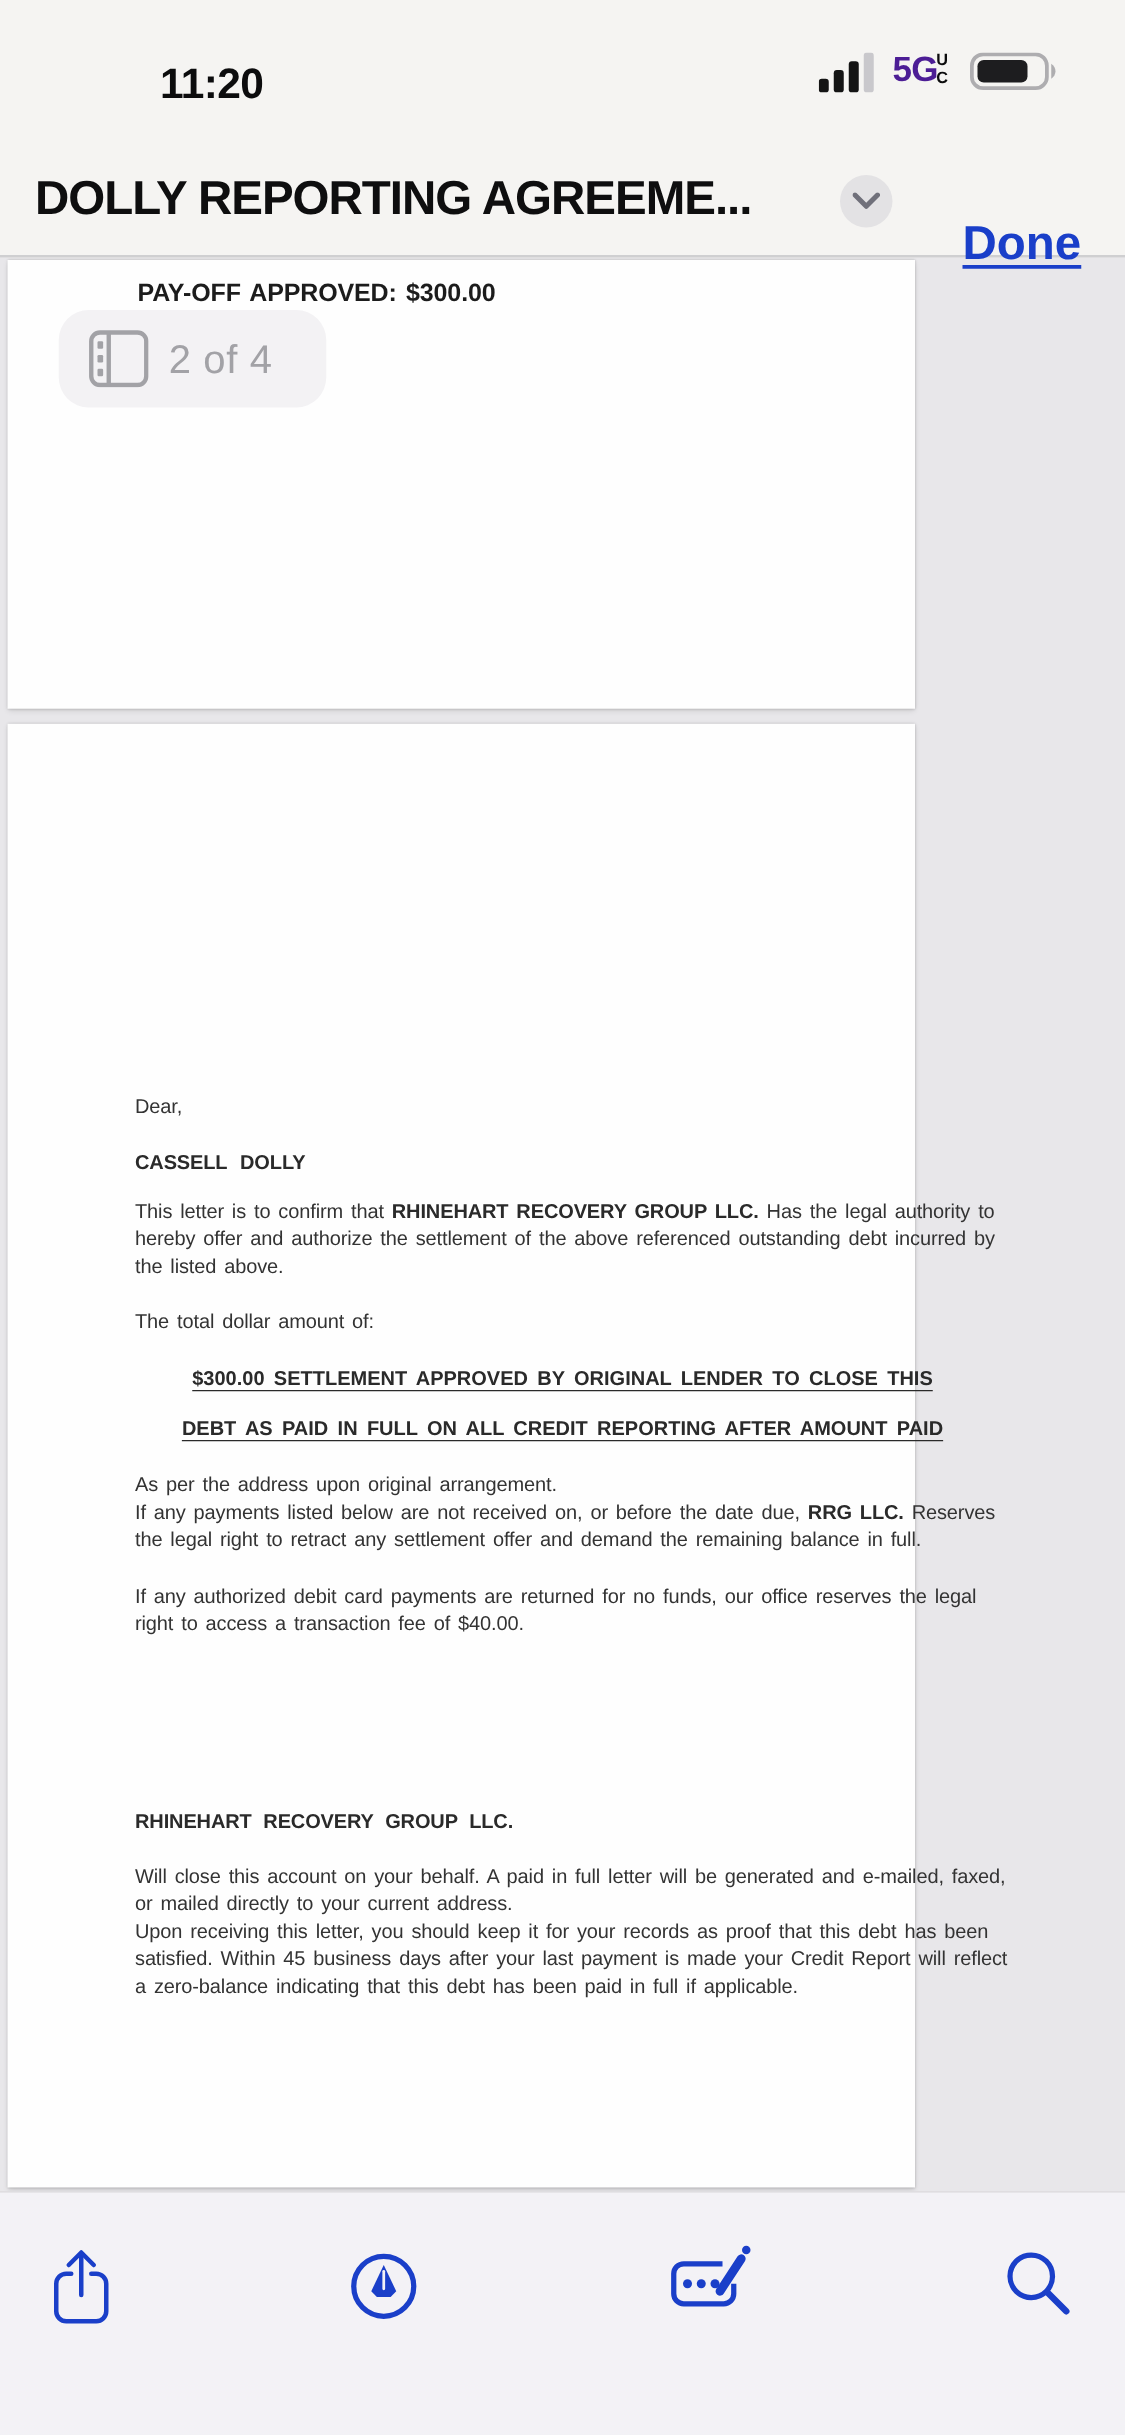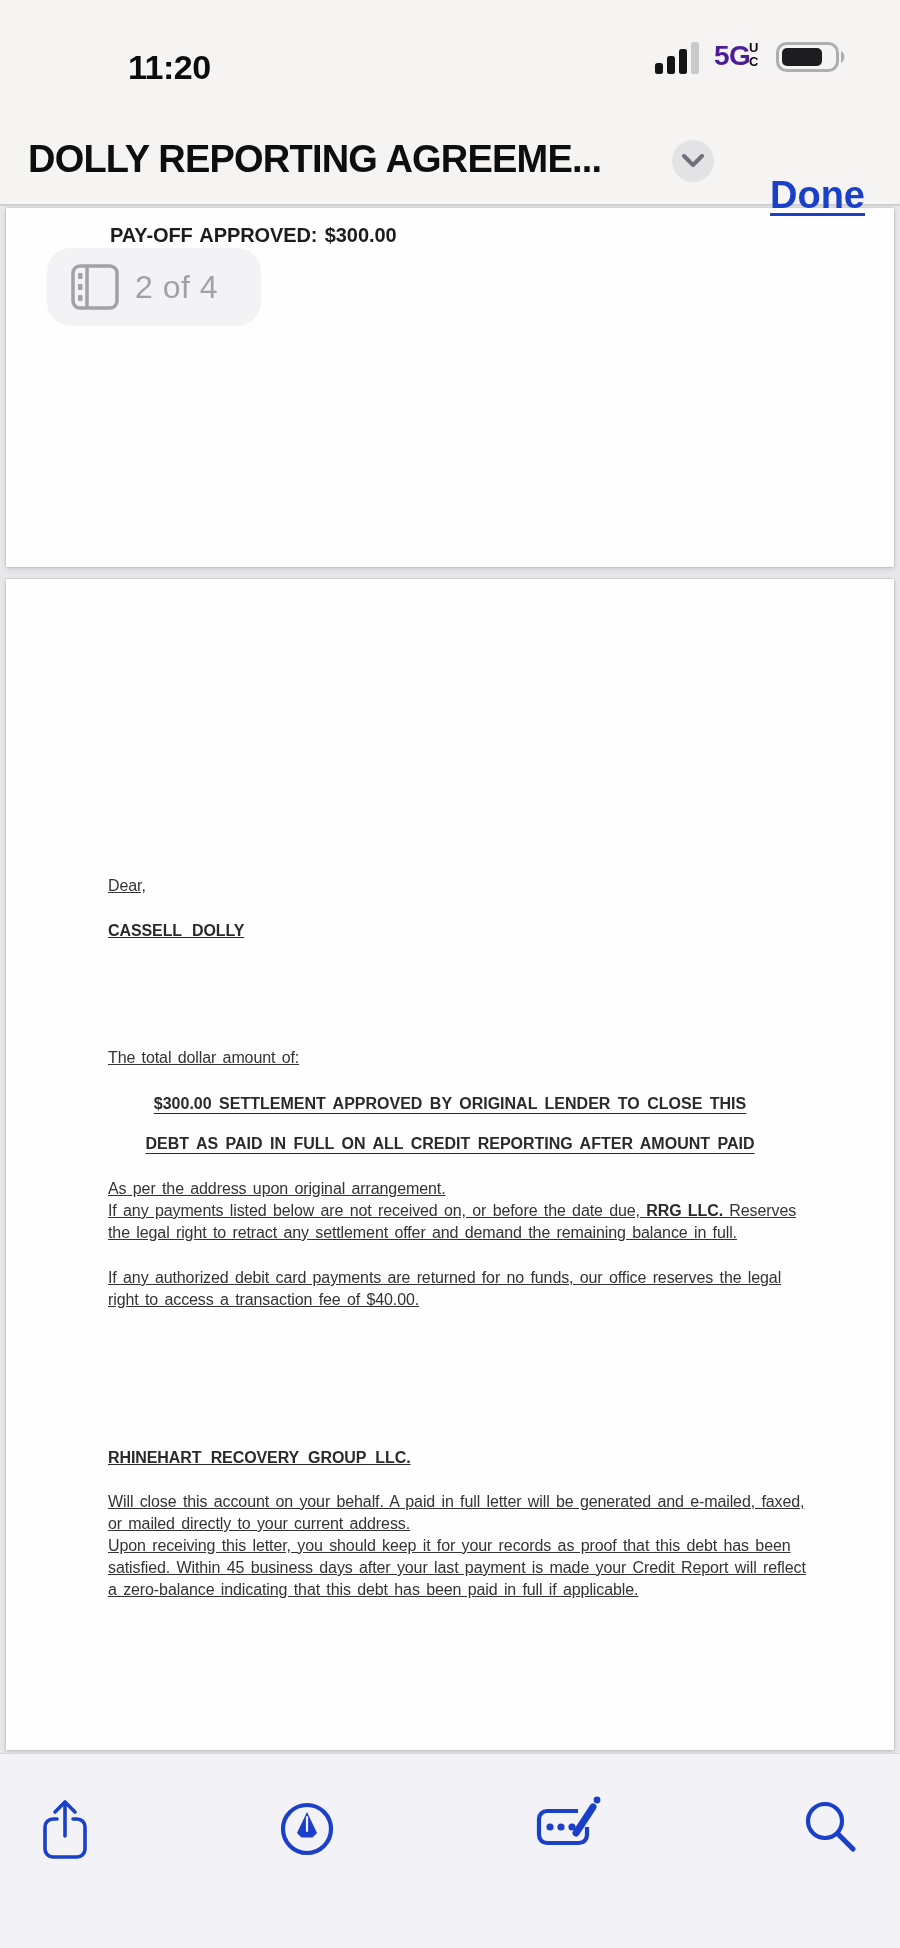--- a/index.html
+++ b/index.html
@@ -14,33 +14,33 @@
   .net { left:714px; top:40px; font-size:28px; font-weight:600; color:#4c1d95; letter-spacing:-0.5px; }
   .netsub { left:749px; top:41px; font-size:13px; font-weight:700; color:#0c0c0d; line-height:14px; text-align:center; }
   .battery { left:776px; top:42px; width:72px; height:30px; }
 
   .doc-title { left:28px; top:138px; width:650px; font-size:38px; font-weight:700; letter-spacing:-0.8px; color:#0e0e0f; white-space:nowrap; overflow:hidden; }
   .chev-btn { left:672px; top:140px; width:42px; height:42px; border-radius:50%; background:#e3e2e4; display:flex; align-items:center; justify-content:center; cursor:pointer; }
   .done { left:770px; top:140px; font-size:38px; font-weight:600; color:#1a3fc9; text-decoration:underline; text-underline-offset:5px; cursor:pointer;margin-top:34px; }
 
   
   .viewer { left:0; top:208px; width:900px; height:1545px; background:#e8e7ea; z-index:1; }
-  .page { position:absolute; left:6px; width:888px; background:#fefefe; box-shadow:0 0 2px rgba(0,0,0,0.22), 0 2px 5px rgba(0,0,0,0.12); }
+  .page { position:absolute; left:6px; width:726px; background:#fefefe; box-shadow:0 0 2px rgba(0,0,0,0.22), 0 2px 5px rgba(0,0,0,0.12); }
   .page1 { top:0; height:359px; }
   .page2 { top:371px; height:1171px; }
 
   .payoff { left:104px; top:16px; font-size:20px; font-weight:700; color:#1c1c1c; letter-spacing:-0.1px; word-spacing:2px; }
 
   .pill { left:41px; top:40px; width:214px; height:78px; border-radius:24px; background:#f3f2f4; display:flex; align-items:center; padding-left:24px; gap:16px; cursor:pointer; }
   .pill-label { font-size:32px; color:#a2a2a6; letter-spacing:0.5px; }
 
   
   .doc-text { color:#333333; font-size:16px; line-height:22px; letter-spacing:-0.1px; word-spacing:2px; }
   .doc-b { font-weight:700; color:#2a2a2a; }
-  .blk { position:absolute; left:102px; width:700px;text-decoration:underline; }
+  .blk { position:absolute; left:102px; width:700px; }
   .ctr { position:absolute; left:0; width:888px; text-align:center; font-size:16px; font-weight:700; color:#2a2a2a; text-decoration:underline; text-underline-offset:4px; word-spacing:3px; }
 
   
   .toolbar { left:0; top:1753px; width:900px; height:195px; background:#f3f2f6; border-top:1px solid #d9d8da; z-index:30; }
   .tbtn { position:absolute; top:0; width:90px; height:90px; display:flex; align-items:center; justify-content:center; cursor:pointer; }
   .icon-blue { stroke:#1a3fc9; fill:none; }
   .home-bar { left:303px; top:1918px; width:294px; height:15px; border-radius:8px; background:#0a0a0a; cursor:pointer; }
 </style>
 </head>
 <body>
@@ -91,20 +91,21 @@
       <span class="pill-label">2 of 4</span>
     </div>
   </div>
 
   <div class="page page2">
 
     <div class="blk doc-text" style="top:296px;">Dear,</div>
 
     <div class="blk doc-text doc-b" style="top:341px; word-spacing:6px;">CASSELL DOLLY</div>
 
+    <div class="blk doc-text" style="top:380px;"><span>This letter is to confirm that </span><span class="doc-b">RHINEHART RECOVERY GROUP LLC.</span><span> Has the legal authority to hereby offer and authorize the settlement of the above referenced outstanding debt incurred by the listed above.</span></div>
 
     <div class="blk doc-text" style="top:468px;">The total dollar amount of:</div>
 
     <div class="ctr" style="top:516px;">$300.00 SETTLEMENT APPROVED BY ORIGINAL LENDER TO CLOSE THIS</div>
 
     <div class="ctr" style="top:556px;">DEBT AS PAID IN FULL ON ALL CREDIT REPORTING AFTER AMOUNT PAID</div>
 
     <div class="blk doc-text" style="top:599px;"><span>As per the address upon original arrangement.</span><br><span>If any payments listed below are not received on, or before the date due, </span><span class="doc-b">RRG LLC.</span><span> Reserves the legal right to retract any settlement offer and demand the remaining balance in full.</span></div>
 
     <div class="blk doc-text" style="top:688px;">If any authorized debit card payments are returned for no funds, our office reserves the legal right to access a transaction fee of $40.00.</div>

